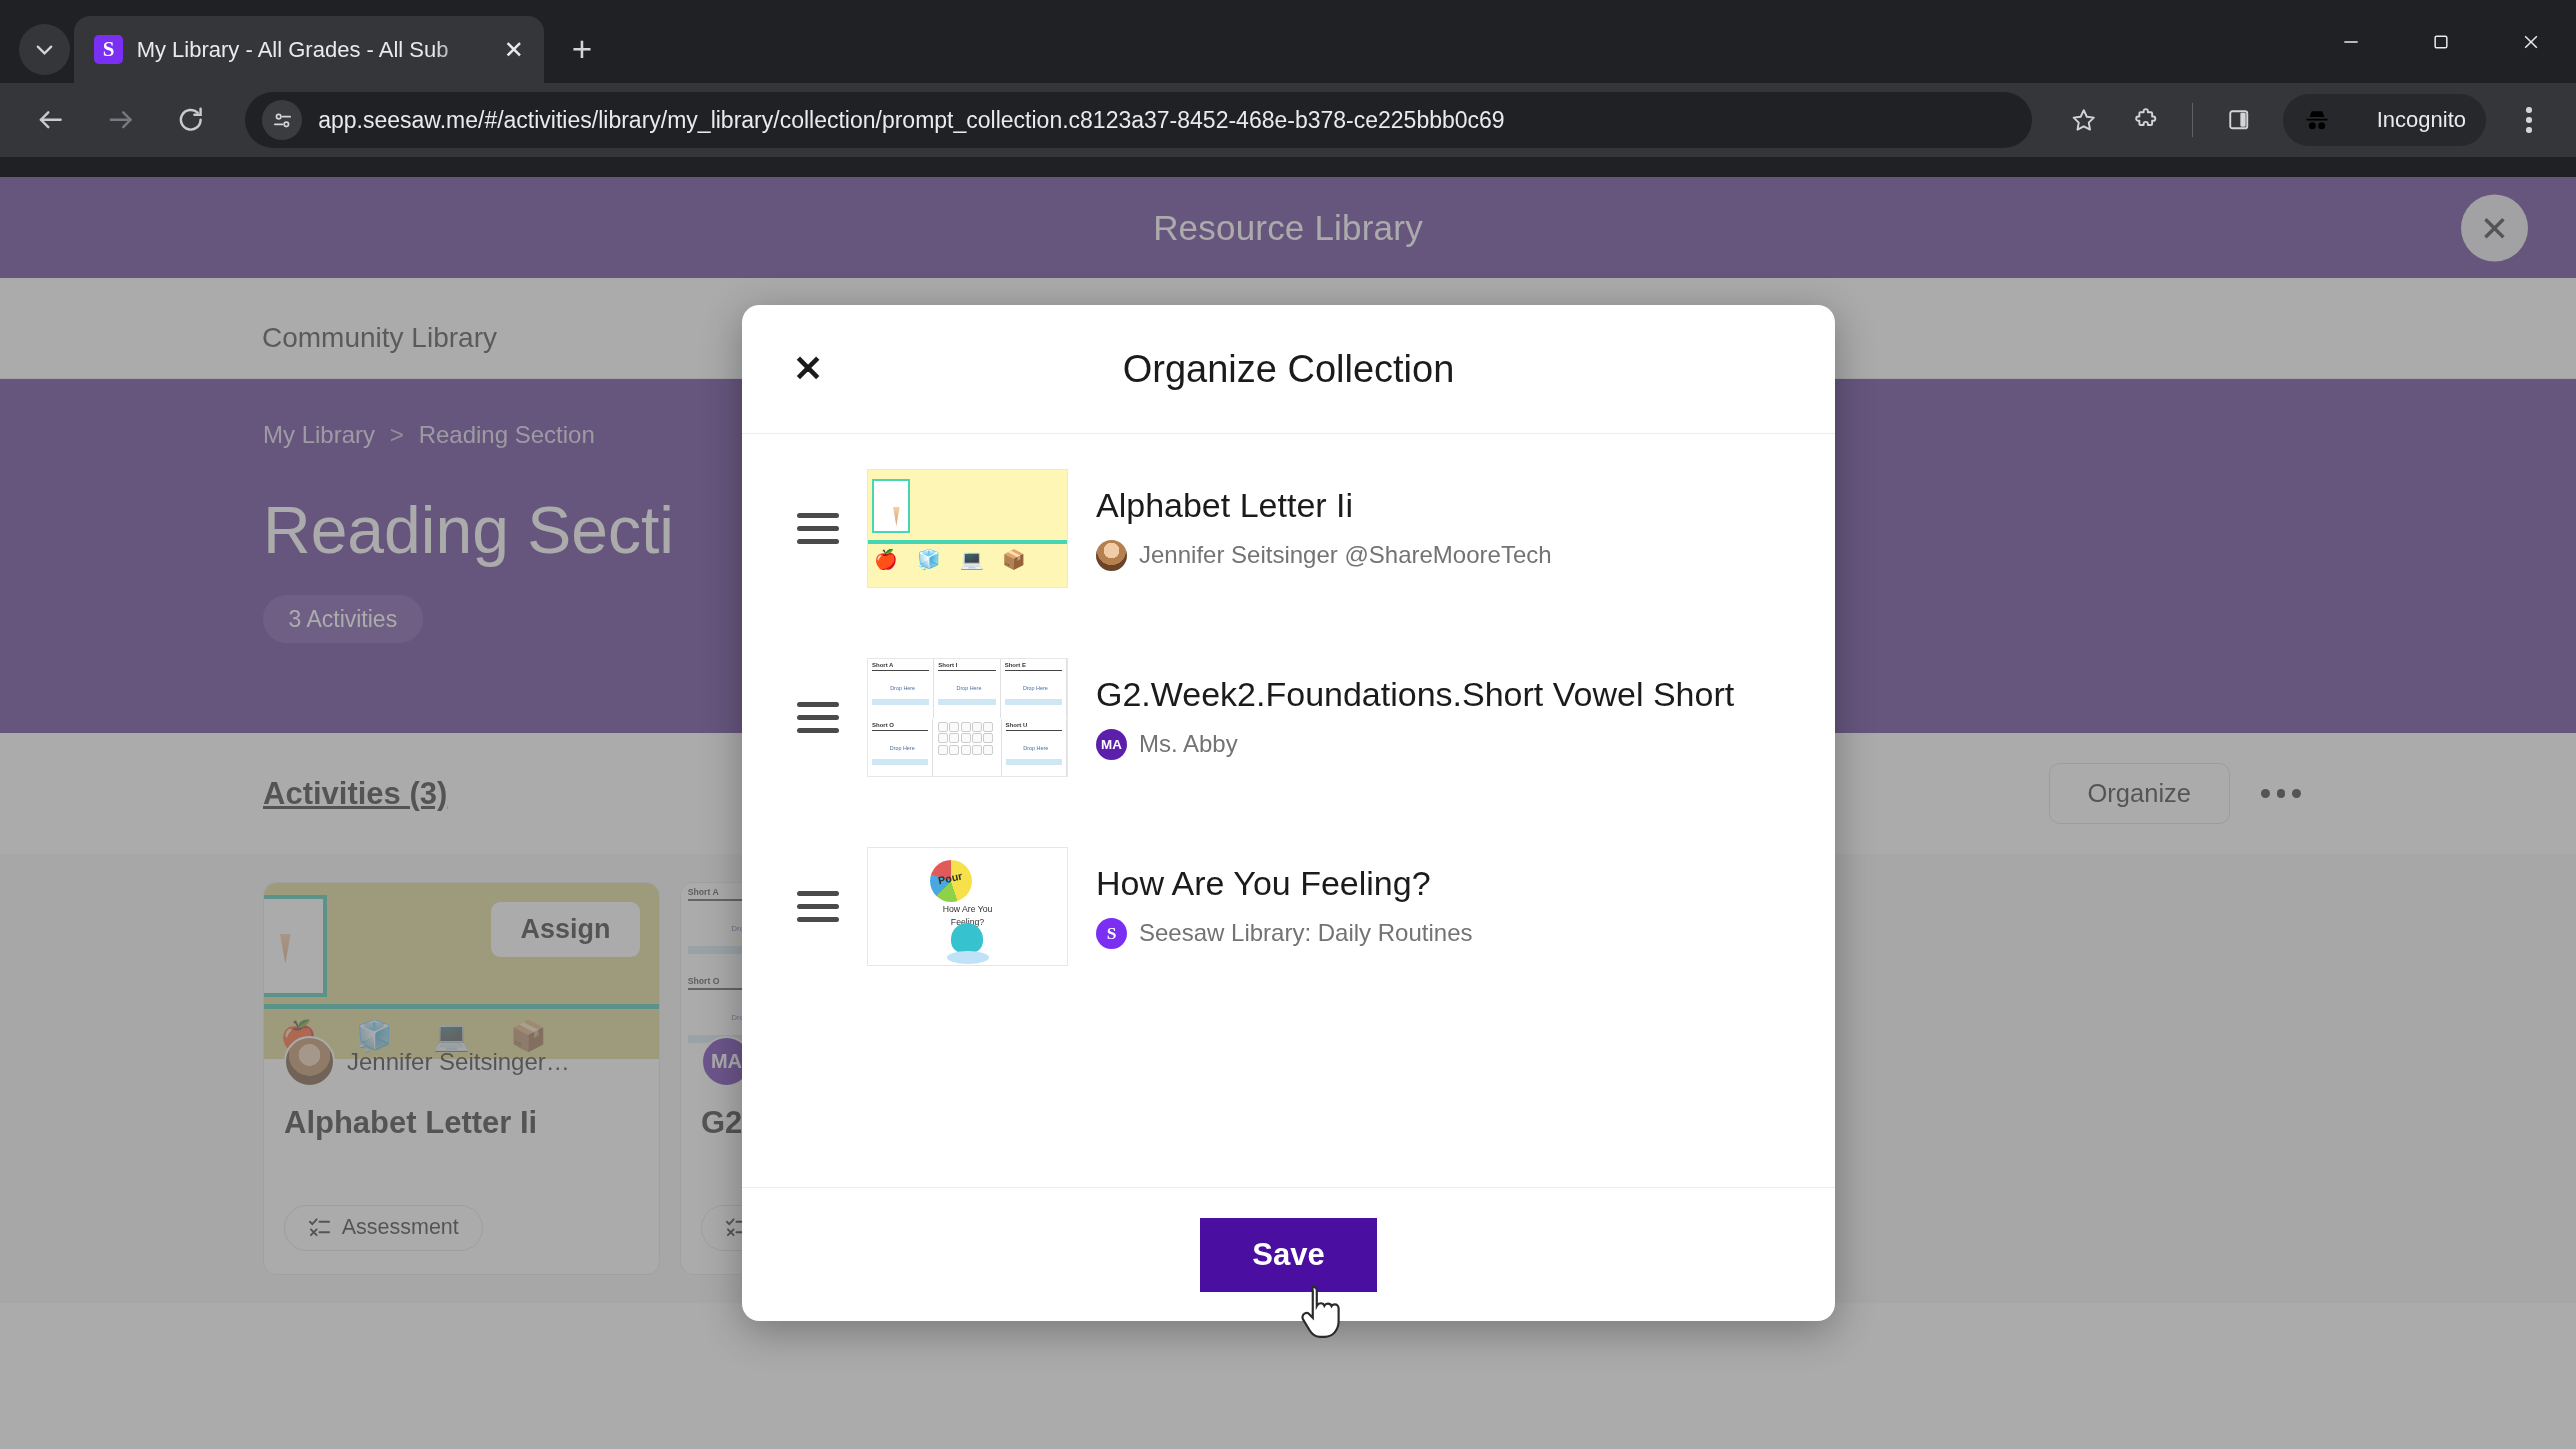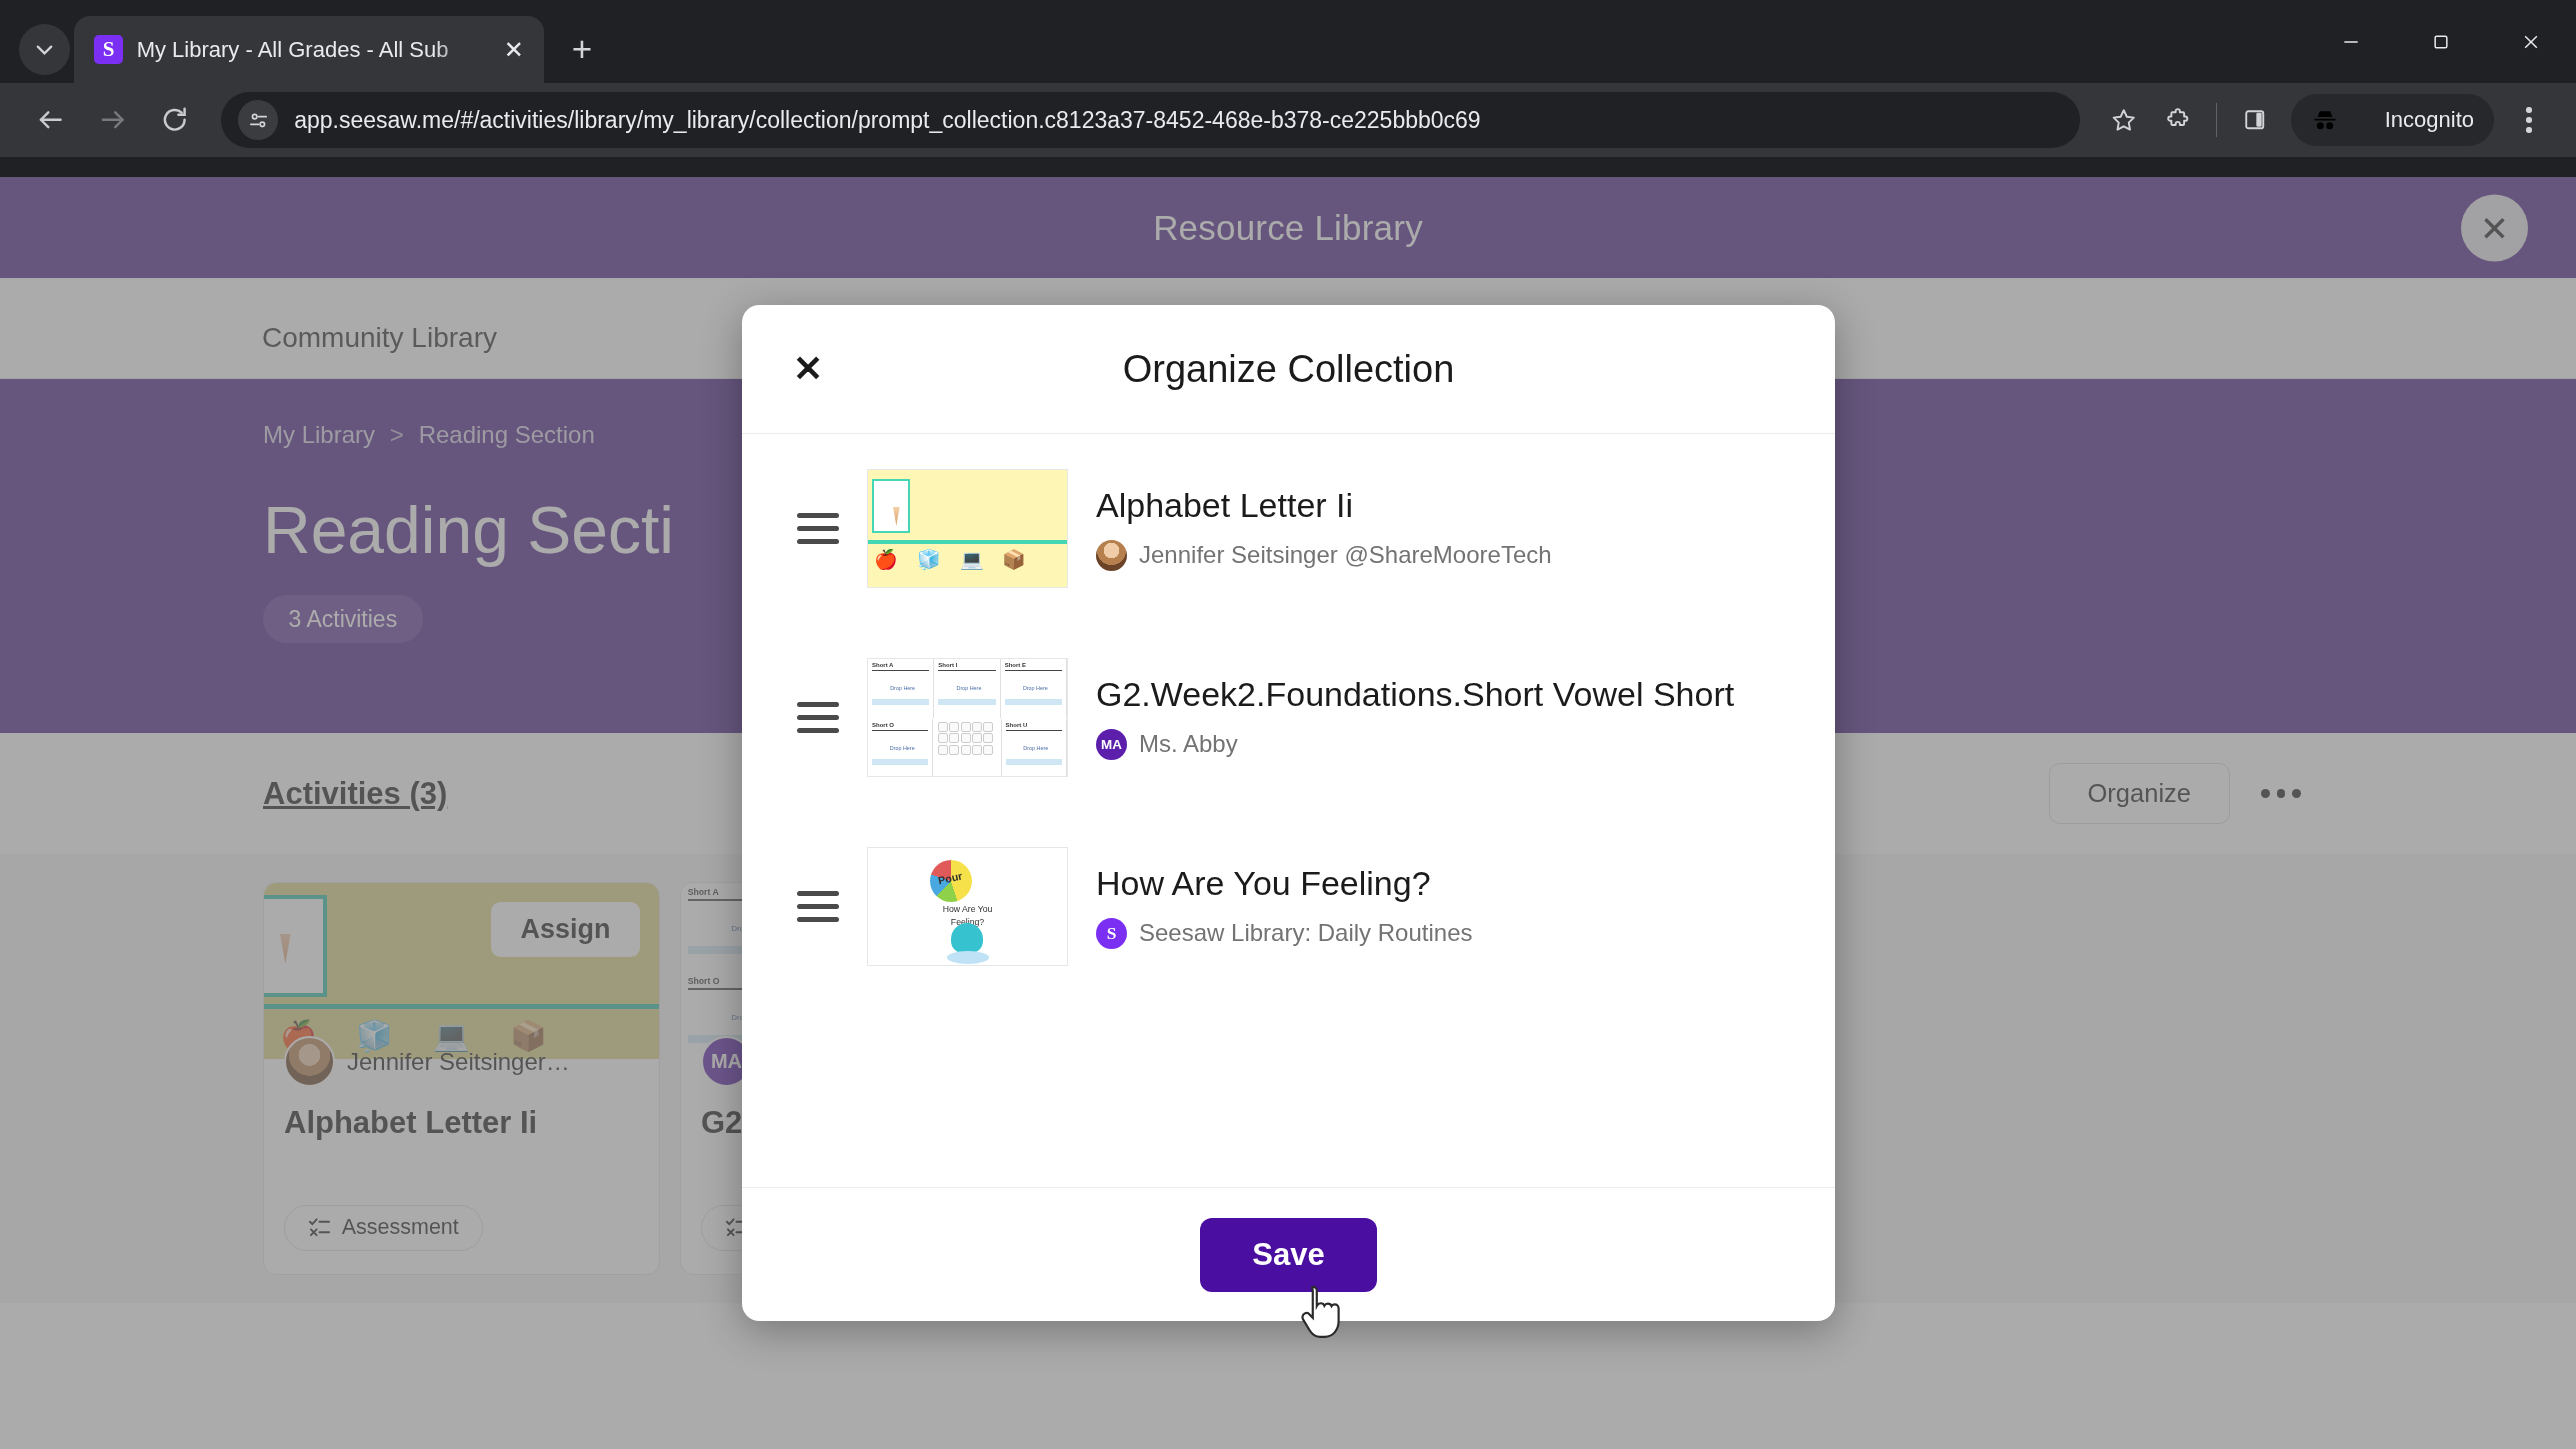--- a/index.html
+++ b/index.html
@@ -56,21 +56,21 @@
     display: flex; align-items: center;
   }
   .win-btn {
     width: 90px; height: 83px; display: flex; align-items: center; justify-content: center;
     color: #e8eaed;
   }
   .win-btn svg { width: 20px; height: 20px; }
 
   .toolbar {
     height: 74px; background: #35363a;
-    display: flex; align-items: center; padding: 0 20px; gap: 0;
+    display: flex; align-items: center; padding: 0 20px; gap: 8px;
   }
   .nav-btn {
     width: 62px; height: 62px; border-radius: 31px; flex: none;
     display: flex; align-items: center; justify-content: center; color: #c9cbcf;
   }
   .nav-btn.disabled { color: #76797d; }
   .nav-btn svg { width: 29.5px; height: 29.5px; }
 
   .omnibox {
     flex: 1; height: 56px; background: #202124; border-radius: 28px;
@@ -285,21 +285,21 @@
   .m3 .cap { position: absolute; left: 0; right: 0; top: 55px; text-align: center; font-size: 8.7px; color: #2f2f2f; line-height: 1.5; }
   .m3 .blob { position: absolute; left: 83px; top: 75px; width: 32px; height: 29.5px; border-radius: 16px 16px 12px 12px; background: #36c3cf; }
   .m3 .puddle { position: absolute; left: 79px; top: 103px; width: 42px; height: 13.4px; border-radius: 21px/6.7px; background: #bfe2f7; }
 
   .modal-foot {
     height: 134px; border-top: 0.7px solid #ececec; flex: none;
     display: flex; align-items: center; justify-content: center;
   }
   .save-btn {
     background: #4a0fa0; color: #fff; font-size: 31px; font-weight: 700;
-    padding: 19px 52px; border-radius: 12px; border: none;
+    padding: 19px 52px; border-radius: 0; border: none;
   }
 
   
   .cursor { position: absolute; left: 1298px; top: 1283px; width: 47px; height: 58px; pointer-events: none; }
 </style>
 </head>
 <body>
 
 <div class="browser">
 

